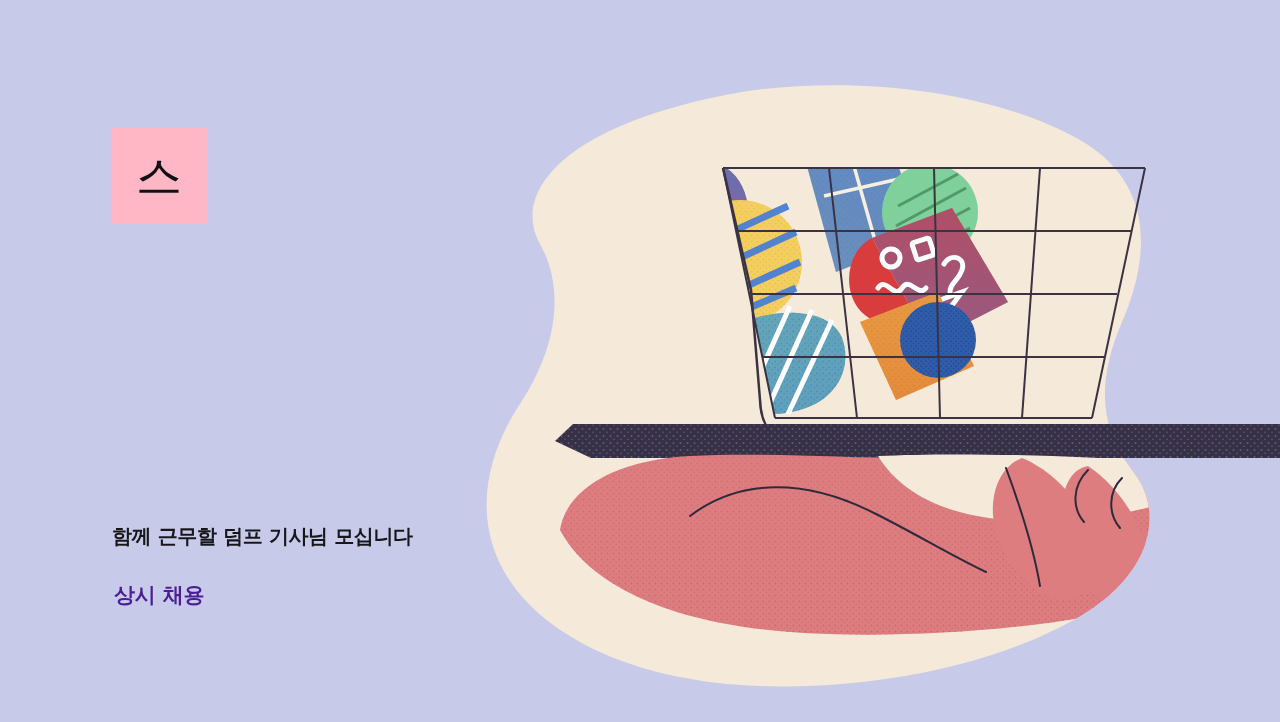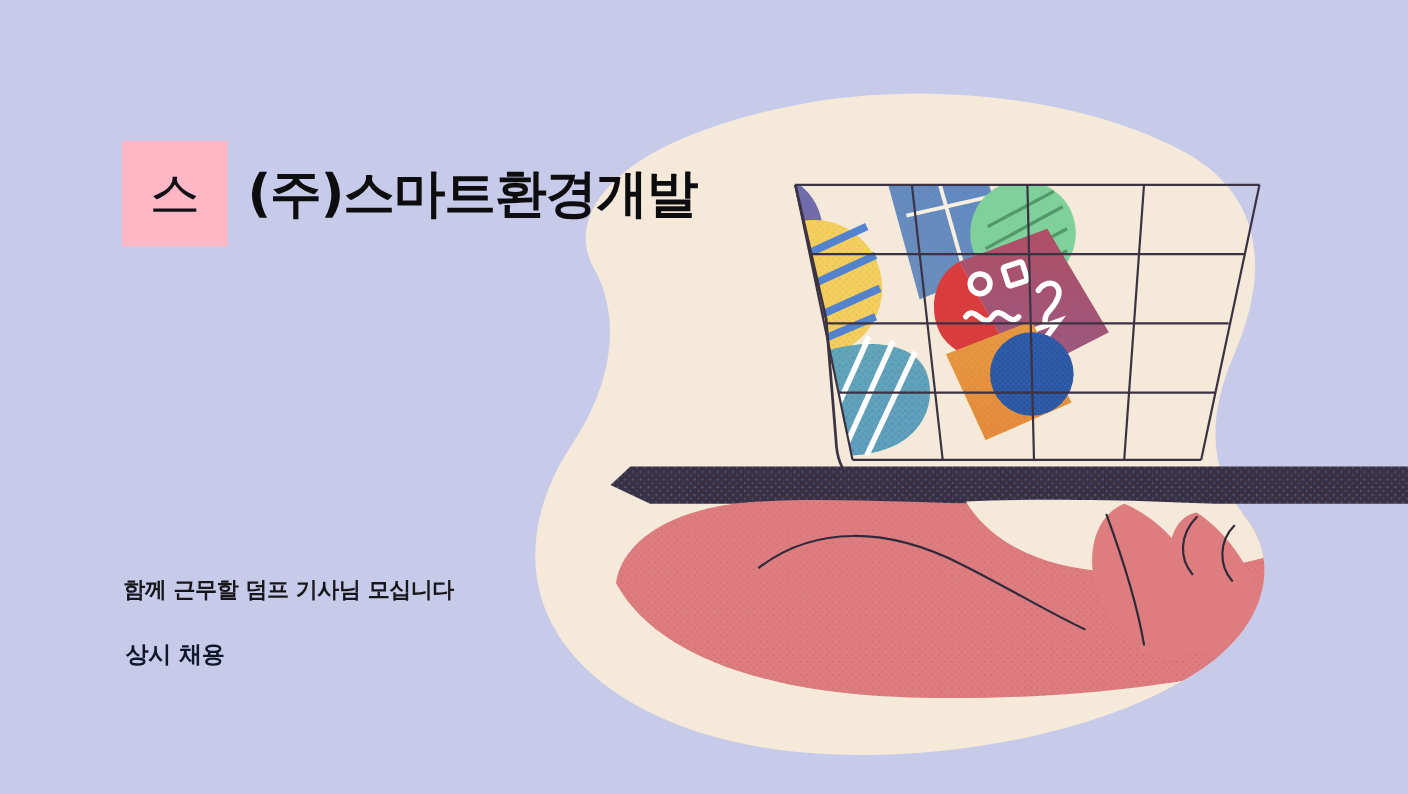--- a/index.html
+++ b/index.html
@@ -70,21 +70,21 @@
     letter-spacing: -0.4px;
     white-space: nowrap;
     line-height: 1.2;
   }
   #subline {
     position: absolute;
     left: 114px;
     top: 583px;
     font-size: 21px;
     font-weight: 700;
-    color: #0f172a;
+    color: #4c1d95;
     letter-spacing: -0.2px;
     white-space: nowrap;
     line-height: 1.2;
   }
 </style>
 </head>
 <body>
 
 <div id="poster">
 
@@ -348,19 +348,18 @@
         <path d="M1122,478 C1108,492 1108,514 1120,528"></path>
       </g>
     </g>
 
   </svg>
 
   <div id="header-row">
     <div id="company-logo">
       <span class="glyph">스</span>
     </div>
-    <div id="company-name">(주)스마트환경개발</div>
   </div>
 
   <div id="headline">함께 근무할 덤프 기사님 모십니다</div>
   <div id="subline">상시 채용</div>
 
 </div>
 
 </body></html>

